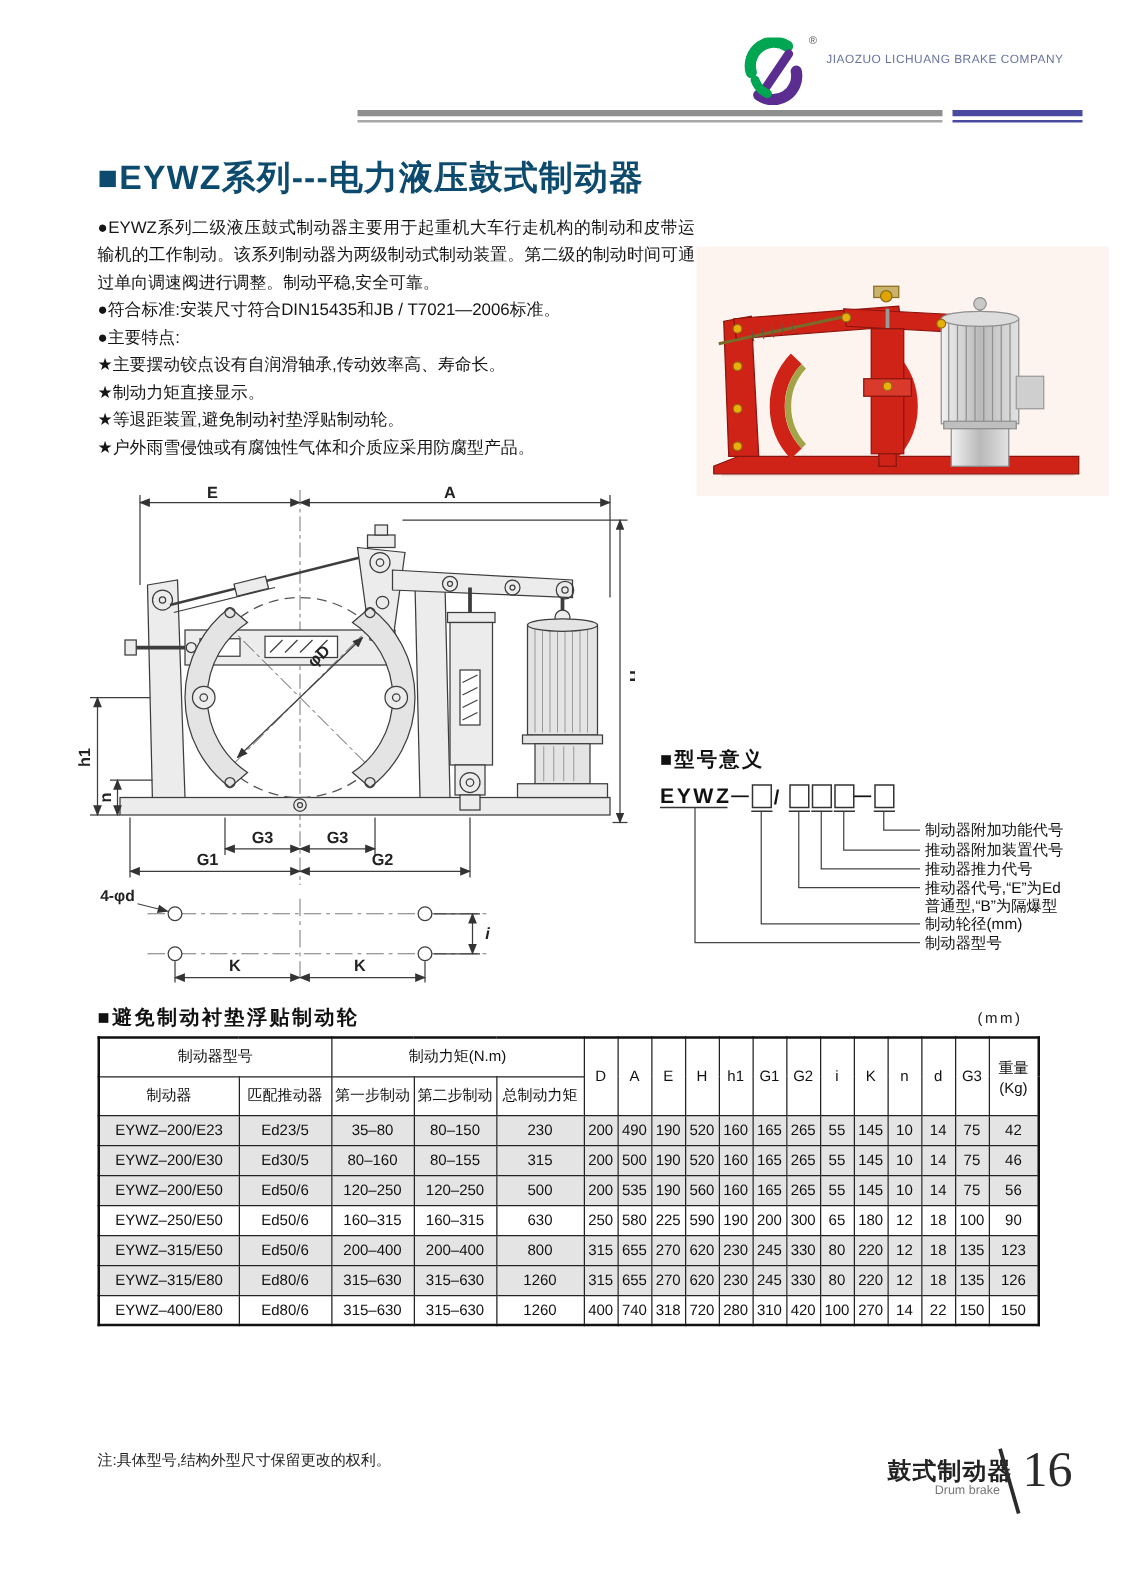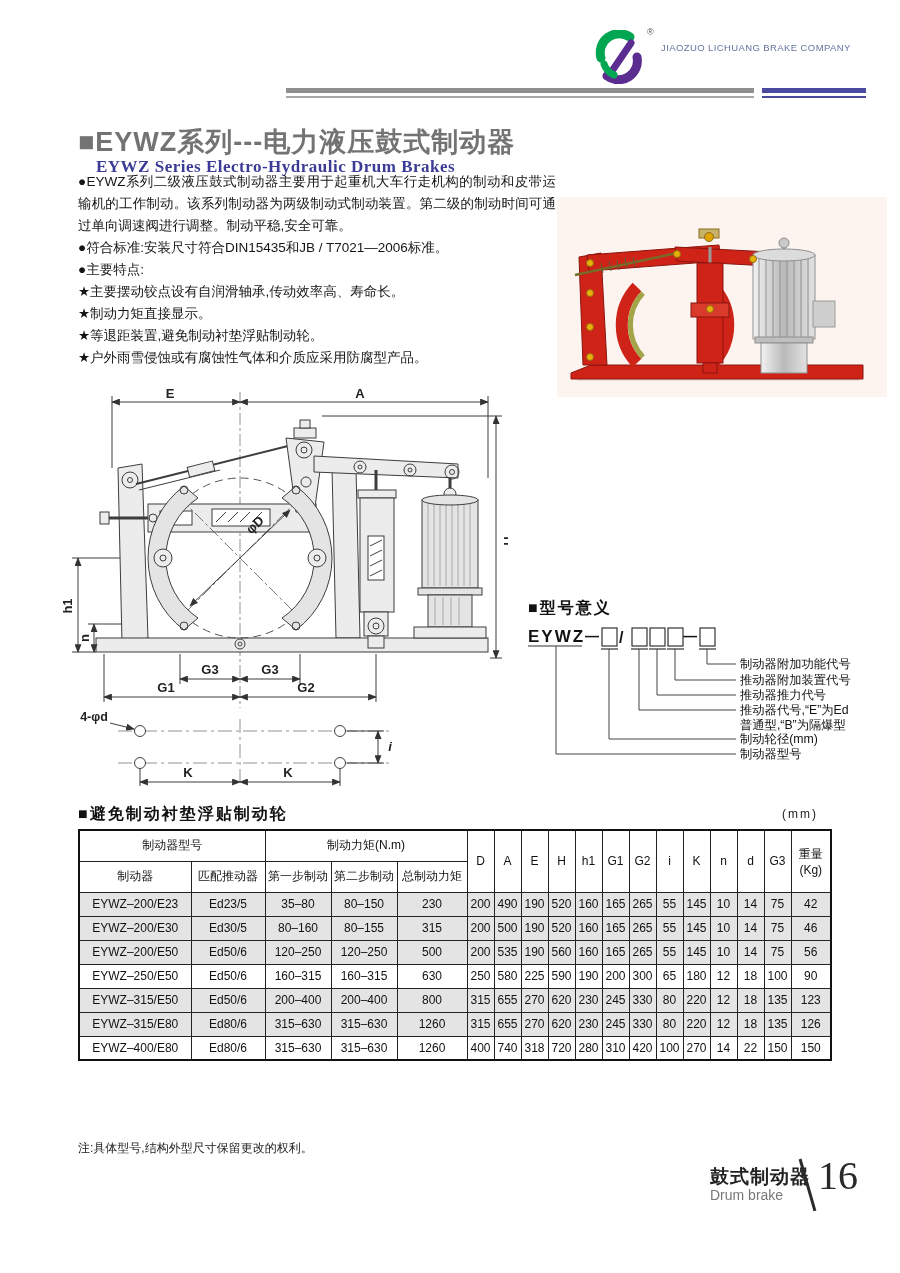--- a/index.html
+++ b/index.html
@@ -4,37 +4,37 @@
 <style>
   html,body{margin:0;padding:0;background:#fff;}
   .page{position:relative;width:900px;height:1273px;background:#fff;overflow:hidden;
         font-family:"Liberation Sans","DejaVu Sans",sans-serif;color:#151515;}
   .abs{position:absolute;}
   .company-cn{font-size:19px;font-weight:bold;color:#2b3a94;letter-spacing:1px;}
   .company-en{font-size:9.5px;color:#68739e;letter-spacing:.4px;margin-top:2px;}
   .reg{font-size:9px;color:#555;}
   .bar{position:absolute;height:5px;}
   .thin{position:absolute;height:2px;}
-  .title-cn{font-size:27px;font-weight:bold;color:#737373;letter-spacing:1px;white-space:nowrap;}
+  .title-cn{font-size:27px;font-weight:bold;color:#0c4a6e;letter-spacing:1px;white-space:nowrap;}
   .title-en{font-size:17px;font-weight:bold;color:#3c3c96;letter-spacing:.5px;
             font-family:"Liberation Serif","DejaVu Serif",serif;white-space:nowrap;}
   .intro{width:478px;font-size:13.5px;line-height:22px;text-align:justify;}
   .intro p{margin:0;}
   .feat{line-height:22px;text-align:left;}
   .sec-title{font-size:16px;font-weight:bold;color:#111;letter-spacing:2px;}
   .unit{font-size:12px;letter-spacing:2px;color:#222;}
   table.spec{border-collapse:collapse;table-layout:fixed;width:752px;font-size:12px;
              text-align:center;color:#111;border:2px solid #111;}
   table.spec th,table.spec td{border:1px solid #222;font-weight:normal;padding:0;overflow:hidden;}
   table.spec thead tr{height:31px;}
   table.spec tbody tr{height:24px;}
   tr.shade td{background:#e4e4e4;}
-  .note{font-size:12px;color:#222;}
+  .note{font-size:12px;color:#222;margin-top:20px;}
   .foot-cn{font-size:19px;font-weight:bold;color:#222;letter-spacing:1px;}
-  .foot-en{font-size:14px;color:#777;width:90px;}
+  .foot-en{font-size:10px;color:#777;width:90px;text-align:right;}
   .foot-slash{width:2.5px;height:54px;background:#2b2b2b;transform:rotate(-16deg);}
   .foot-num{font-size:40px;color:#2a2a2a;font-family:"Liberation Serif","DejaVu Serif",serif;}
   svg text{font-family:"Liberation Sans","DejaVu Sans",sans-serif;}
 </style>
 </head>
 <body>
 
 <div class="page">
 
   <svg class="abs" style="left:592px;top:30px" width="54" height="54" viewBox="0 0 54 54">
@@ -46,21 +46,20 @@
   <div class="abs reg" style="left:647px;top:27px">®</div>
   <div class="abs" style="left:661px;top:40px">
     <div class="company-en">JIAOZUO LICHUANG BRAKE COMPANY</div>
   </div>
   <div class="bar" style="left:286px;top:88px;width:468px;background:#8f8f8f"></div>
   <div class="bar" style="left:762px;top:88px;width:104px;background:#4a4aa0"></div>
   <div class="thin" style="left:286px;top:96px;width:468px;background:#a8a8a8"></div>
   <div class="thin" style="left:762px;top:96px;width:104px;background:#4a4aa0"></div>
 
   <div class="abs title-cn" style="left:78px;top:124px">■EYWZ系列---电力液压鼓式制动器</div>
-  <div class="abs title-en" style="left:96px;top:157px">EYWZ Series Electro-Hydraulic Drum Brakes</div>
 
   <div class="abs intro" style="left:78px;top:171px">
     <p>●EYWZ系列二级液压鼓式制动器主要用于起重机大车行走机构的制动和皮带运输机的工作制动。该系列制动器为两级制动式制动装置。第二级的制动时间可通过单向调速阀进行调整。制动平稳,安全可靠。</p>
     <p class="feat">●符合标准:安装尺寸符合DIN15435和JB / T7021—2006标准。</p>
     <p class="feat">●主要特点:</p>
     <p class="feat">★主要摆动铰点设有自润滑轴承,传动效率高、寿命长。</p>
     <p class="feat">★制动力矩直接显示。</p>
     <p class="feat">★等退距装置,避免制动衬垫浮贴制动轮。</p>
     <p class="feat">★户外雨雪侵蚀或有腐蚀性气体和介质应采用防腐型产品。</p>
   </div>

